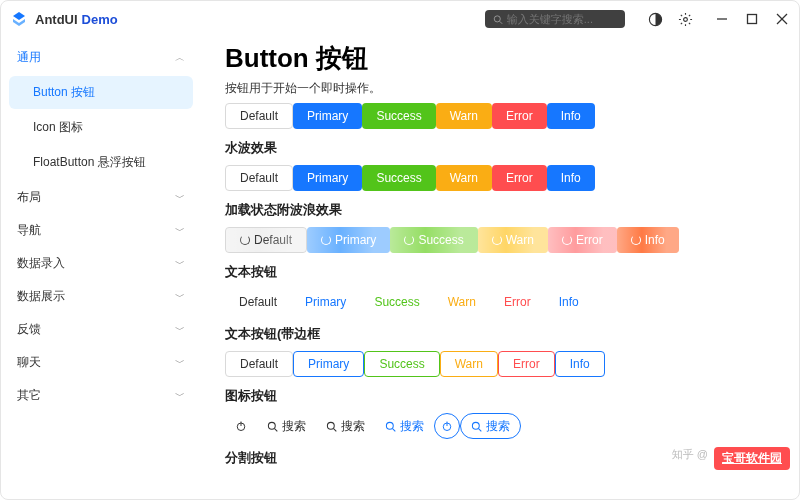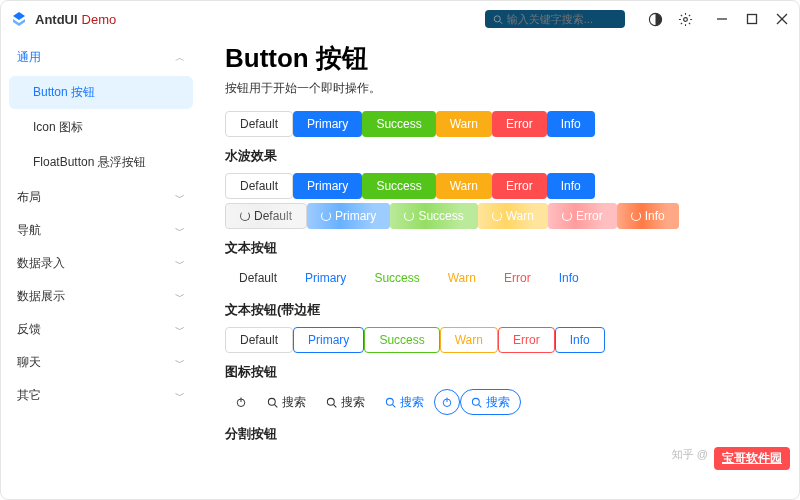--- a/index.html
+++ b/index.html
@@ -1,37 +1,37 @@
 <!DOCTYPE html>
 <html><head>
 <meta charset="utf-8">
 <style>
 * { margin: 0; padding: 0; box-sizing: border-box; font-family: "Microsoft YaHei", "Segoe UI", sans-serif; }
 body { width: 800px; height: 500px; overflow: hidden; background: #fff; position: relative; }
 .window { display: flex; flex-direction: column; height: 100%; border: 1px solid #e5e5e5; border-radius: 8px; }
 .titlebar { display: flex; align-items: center; height: 36px; padding: 0 10px; gap: 8px; }
 .logo { width: 16px; height: 16px; display: inline-flex; align-items: center; justify-content: center; }
 .app-title { font-size: 13px; color: #333; }
-.app-title .light { color: #b91c1c; font-weight: 400; margin-left: 4px; }
-.search-box { margin-left: auto; display: flex; align-items: center; background: #0c4a6e; border-radius: 4px; padding: 3px 8px; width: 140px; gap: 4px; }
+.app-title .light { color: #1d4ed8; font-weight: 700; margin-left: 4px; }
+.search-box { margin-left: auto; display: flex; align-items: center; background: #404040; border-radius: 4px; padding: 3px 8px; width: 140px; gap: 4px; }
 .search-box input { border: none; background: transparent; outline: none; font-size: 11px; width: 100%; color: #999; }
 .tb-icons { display: flex; align-items: center; gap: 14px; margin-left: 14px; }
 .tb-icon { width: 16px; height: 16px; display: flex; align-items: center; justify-content: center; cursor: pointer; color: #555; }
 .wctrl { display: flex; align-items: center; gap: 16px; margin-left: 14px; }
 .wbtn { width: 14px; height: 14px; display: flex; align-items: center; justify-content: center; cursor: pointer; }
 .body { display: flex; flex: 1; overflow: hidden; }
 .sidebar { width: 200px; padding: 4px 0; overflow-y: auto; }
 .menu-item { display: flex; align-items: center; justify-content: space-between; padding: 8px 16px; font-size: 12px; color: #333; cursor: pointer; }
 .menu-sub { padding: 8px 16px 8px 24px; font-size: 12px; color: #333; cursor: pointer; border-radius: 6px; margin: 2px 8px; }
 .menu-sub.active { background: #e6f4ff; color: #1677ff; }
 .menu-item.top { color: #1677ff; }
 .chev { font-size: 10px; color: #888; }
 .content { flex: 1; padding: 0 24px 16px 24px; overflow-y: auto; }
 .content h1 { font-size: 26px; font-weight: 600; margin: 4px 0 4px; }
-.content .desc { font-size: 12px; color: #333; margin-bottom: 14px; }
+.content .desc { font-size: 12px; color: #333; margin-bottom: 6px; }
 .sec-title { font-size: 13px; font-weight: 600; margin: 10px 0 8px; color: #222; }
 .btn-row { display: flex; align-items: center; margin-bottom: 4px; flex-wrap: wrap; }
 .btn { height: 26px; padding: 0 14px; border-radius: 4px; font-size: 12px; border: none; cursor: pointer; display: inline-flex; align-items: center; justify-content: center; gap: 4px; }
 .btn.default { background: #fff; border: 1px solid #d9d9d9; color: #333; }
 .btn.primary { background: #1677ff; color: #fff; }
 .btn.success { background: #52c41a; color: #fff; }
 .btn.warn { background: #faad14; color: #fff; }
 .btn.error { background: #ff4d4f; color: #fff; }
 .btn.info { background: #1677ff; color: #fff; }
 .btn.loading { position: relative; overflow: hidden; }
@@ -177,20 +177,21 @@
       <div class="sec-title">水波效果</div>
       <div class="btn-row">
         <button class="btn default">Default</button>
         <button class="btn primary">Primary</button>
         <button class="btn success">Success</button>
         <button class="btn warn">Warn</button>
         <button class="btn error">Error</button>
         <button class="btn info">Info</button>
       </div>
 
+      <div class="sec-title">加载状态附波浪效果</div>
       <div class="btn-row">
         <button class="btn loading default">
             <span class="spinner"></span>
             <span>Default</span>
           </button>
         <button class="btn loading primary">
             <span class="spinner"></span>
             <span>Primary</span>
           </button>
         <button class="btn loading success">

